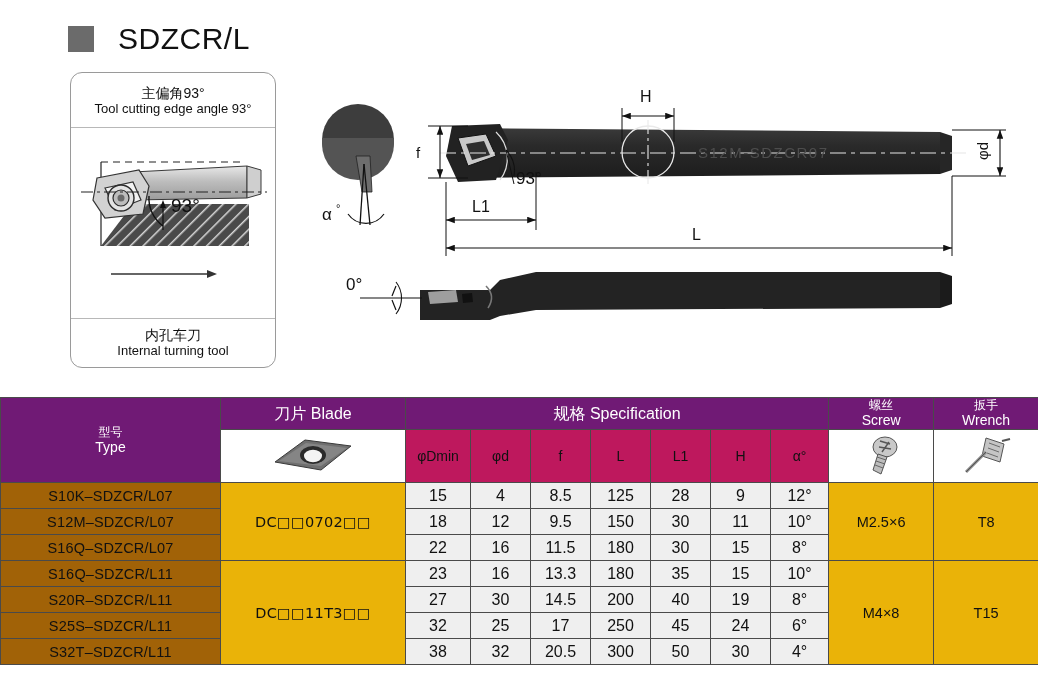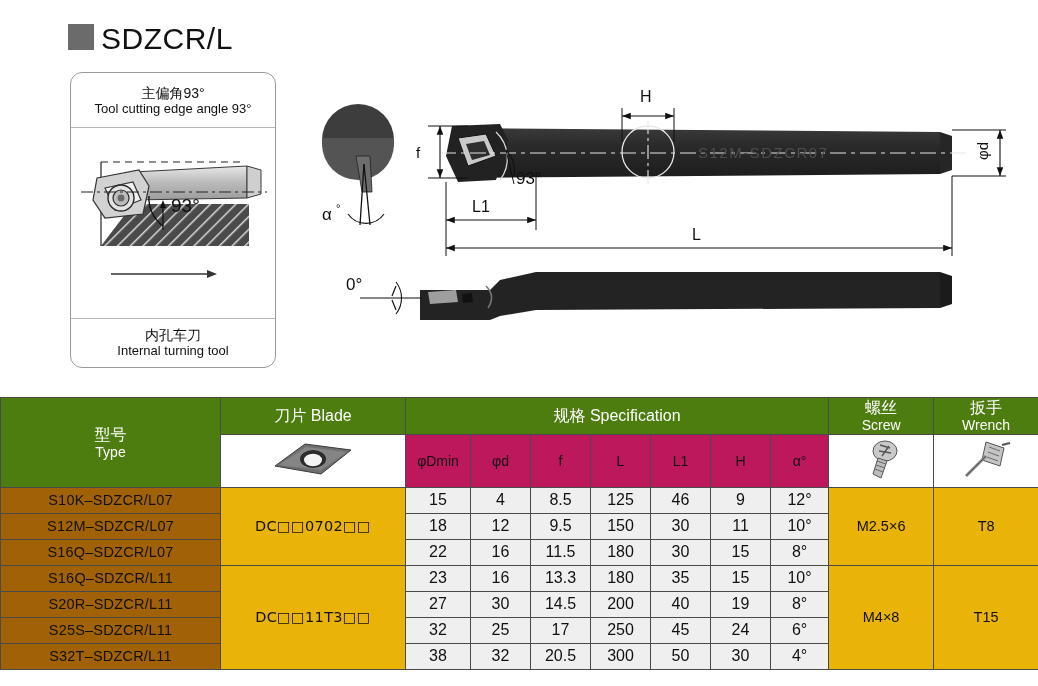--- a/index.html
+++ b/index.html
@@ -11,21 +11,21 @@
     font-family: "Liberation Sans", "DejaVu Sans", sans-serif;
     color: #111;
     position: relative;
     overflow: hidden;
   }
 
   
   #title-row {
     position: absolute;
     left: 68px; top: 24px;
-    display: flex; align-items: flex-start; gap: 7px;
+    display: flex; align-items: center; gap: 24px;
   }
   #title-bullet {
     width: 26px; height: 26px;
     background: #6b6b6b;
   }
   #title-text {
     font-size: 30px;
     font-weight: 400;
     letter-spacing: 0.5px;
     color: #111;
@@ -82,27 +82,27 @@
     table-layout: fixed;
     font-size: 13.5px;
   }
   #spec-table th, #spec-table td {
     border: 1px solid #4a4a4a;
     text-align: center;
     vertical-align: middle;
     padding: 0;
   }
   .hdr-dark {
-    background: #4d7c0f;
+    background: #701a75;
     color: #ffffff;
     font-weight: 400;
     font-size: 15px;
     line-height: 1.2;
   }
-  .hdr-dark .cn { display: block; font-size: 16px; }
+  .hdr-dark .cn { display: block; font-size: 12px; }
   .hdr-dark .en { display: block; font-size: 14px; }
   .hdr-inline { font-size: 16px; }
   .hdr-light {
     background: #be185d;
     font-weight: 400;
     font-size: 14px;
     height: 52px;
   }
   .icon-cell {
     background: #ffffff;
@@ -347,21 +347,21 @@
     </tr>
   </thead>
   <tbody>
     <tr>
       <td class="type-cell">S10K–SDZCR/L07</td>
       <td class="blade-cell boxglyph" rowspan="3">DC□□0702□□</td>
       <td class="num-cell">15</td>
       <td class="num-cell">4</td>
       <td class="num-cell">8.5</td>
       <td class="num-cell">125</td>
-      <td class="num-cell">46</td>
+      <td class="num-cell">28</td>
       <td class="num-cell">9</td>
       <td class="num-cell">12°</td>
       <td class="screw-cell" rowspan="3">M2.5×6</td>
       <td class="wrench-cell" rowspan="3">T8</td>
     </tr>
     <tr>
       <td class="type-cell">S12M–SDZCR/L07</td>
       <td class="num-cell">18</td>
       <td class="num-cell">12</td>
       <td class="num-cell">9.5</td>

